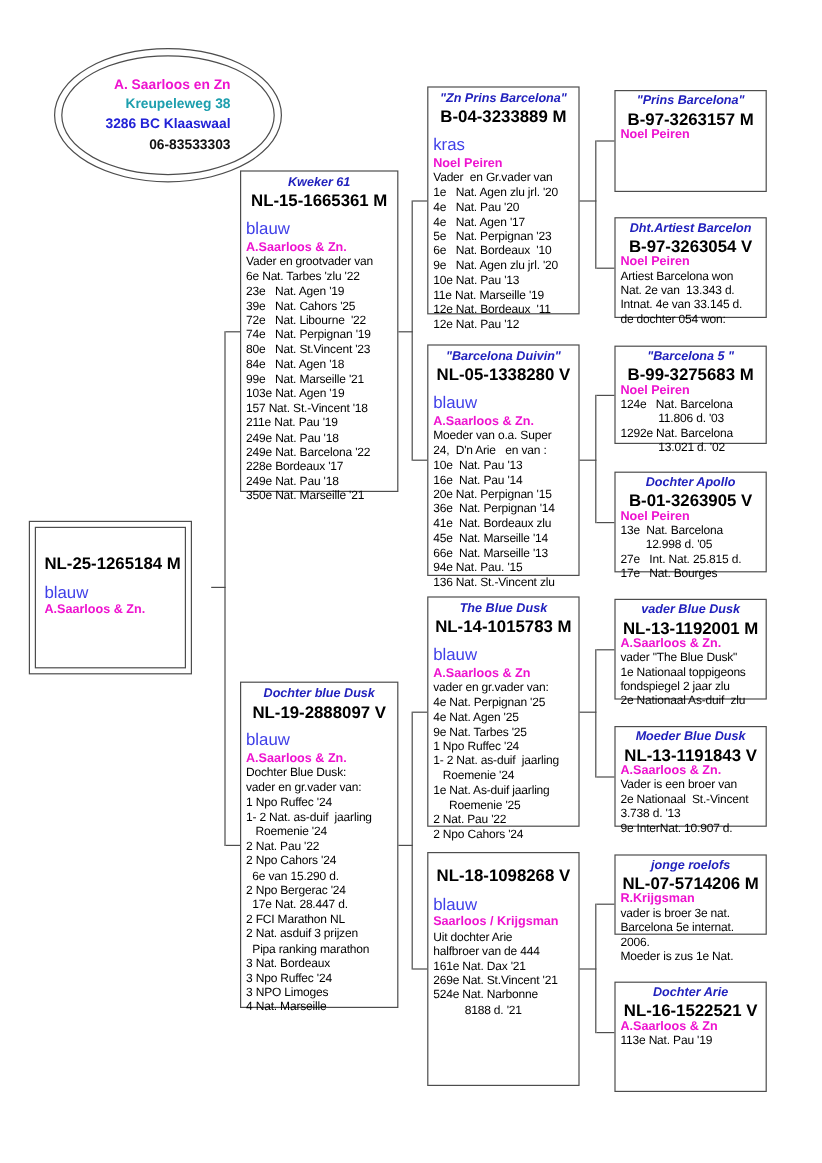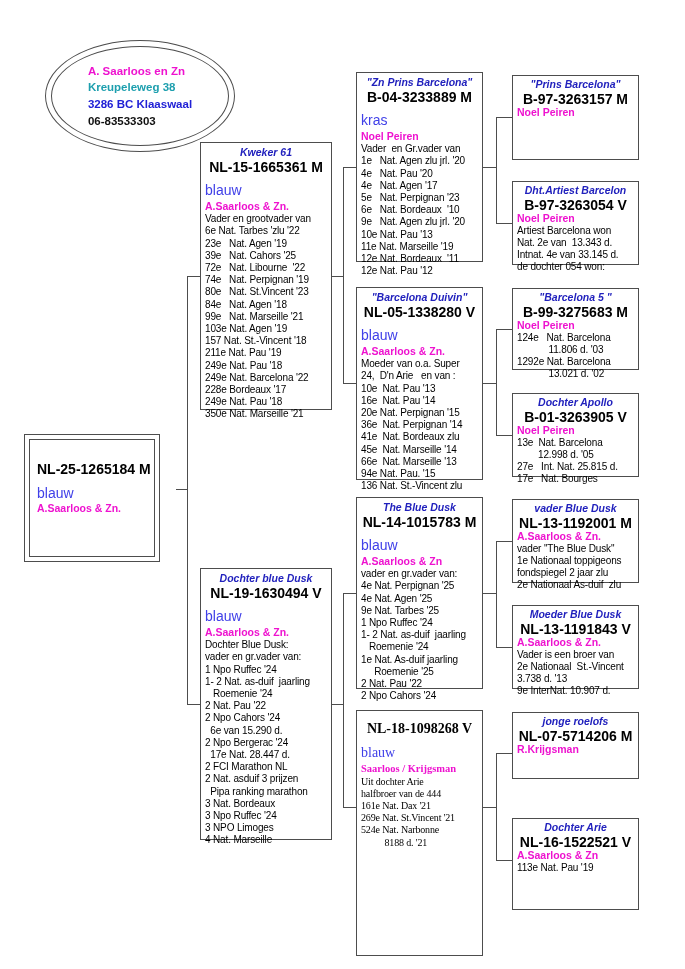--- a/index.html
+++ b/index.html
@@ -34,21 +34,21 @@
   
   .oval{
     position:absolute;left:45px;top:40px;width:190px;height:112px;
     border:1px solid #4d4d4d;border-radius:50%;box-sizing:border-box;
     display:flex;align-items:center;justify-content:center;
   }
   .oval::after{
     content:"";position:absolute;left:5px;right:5px;top:5px;bottom:5px;
     border:1px solid #4d4d4d;border-radius:50%;pointer-events:none;
   }
-  .oval .inner{text-align:left;font-weight:bold;font-size:11.5px;line-height:1.45;}
+  .oval .inner{text-align:right;font-weight:bold;font-size:11.5px;line-height:1.45;}
   .breeder-name{color:#ee12cf;}
   .breeder-street{color:#1d9fae;}
   .breeder-city{color:#2121d6;}
   .breeder-phone{color:#111;}
 </style>
 </head>
 <body>
 
 <div id="canvas">
 
@@ -70,21 +70,21 @@
   <div class="box" style="left:200px;top:142px;width:132px;height:268px;">
     <div class="title">Kweker 61</div>
     <div class="ring">NL-15-1665361 M</div>
     <div class="colorword">blauw</div>
     <div class="owner">A.Saarloos &amp; Zn.</div>
     <div class="lines"><div class="ln">Vader en grootvader van</div><div class="ln">6e Nat. Tarbes 'zlu '22</div><div class="ln">23e   Nat. Agen '19</div><div class="ln">39e   Nat. Cahors '25</div><div class="ln">72e   Nat. Libourne  '22</div><div class="ln">74e   Nat. Perpignan '19</div><div class="ln">80e   Nat. St.Vincent '23</div><div class="ln">84e   Nat. Agen '18</div><div class="ln">99e   Nat. Marseille '21</div><div class="ln">103e Nat. Agen '19</div><div class="ln">157 Nat. St.-Vincent '18</div><div class="ln">211e Nat. Pau '19</div><div class="ln">249e Nat. Pau '18</div><div class="ln">249e Nat. Barcelona '22</div><div class="ln">228e Bordeaux '17</div><div class="ln">249e Nat. Pau '18</div><div class="ln">350e Nat. Marseille '21</div></div>
   </div>
 
   <div class="box" style="left:200px;top:568px;width:132px;height:272px;">
     <div class="title">Dochter blue Dusk</div>
-    <div class="ring">NL-19-1630494 V</div>
+    <div class="ring">NL-19-2888097 V</div>
     <div class="colorword">blauw</div>
     <div class="owner">A.Saarloos &amp; Zn.</div>
     <div class="lines"><div class="ln">Dochter Blue Dusk:</div><div class="ln">vader en gr.vader van:</div><div class="ln">1 Npo Ruffec '24</div><div class="ln">1- 2 Nat. as-duif  jaarling</div><div class="ln">   Roemenie '24</div><div class="ln">2 Nat. Pau '22</div><div class="ln">2 Npo Cahors '24</div><div class="ln">  6e van 15.290 d.</div><div class="ln">2 Npo Bergerac '24</div><div class="ln">  17e Nat. 28.447 d.</div><div class="ln">2 FCI Marathon NL</div><div class="ln">2 Nat. asduif 3 prijzen</div><div class="ln">  Pipa ranking marathon</div><div class="ln">3 Nat. Bordeaux</div><div class="ln">3 Npo Ruffec '24</div><div class="ln">3 NPO Limoges</div><div class="ln">4 Nat. Marseille</div></div>
   </div>
 
   <div class="box" style="left:356px;top:72px;width:127px;height:190px;">
     <div class="title">"Zn Prins Barcelona"</div>
     <div class="ring">B-04-3233889 M</div>
     <div class="colorword">kras</div>
     <div class="owner">Noel Peiren</div>
@@ -100,21 +100,21 @@
   </div>
 
   <div class="box" style="left:356px;top:497px;width:127px;height:192px;">
     <div class="title">The Blue Dusk</div>
     <div class="ring">NL-14-1015783 M</div>
     <div class="colorword">blauw</div>
     <div class="owner">A.Saarloos &amp; Zn</div>
     <div class="lines"><div class="ln">vader en gr.vader van:</div><div class="ln">4e Nat. Perpignan '25</div><div class="ln">4e Nat. Agen '25</div><div class="ln">9e Nat. Tarbes '25</div><div class="ln">1 Npo Ruffec '24</div><div class="ln">1- 2 Nat. as-duif  jaarling</div><div class="ln">   Roemenie '24</div><div class="ln">1e Nat. As-duif jaarling</div><div class="ln">     Roemenie '25</div><div class="ln">2 Nat. Pau '22</div><div class="ln">2 Npo Cahors '24</div></div>
   </div>
 
-  <div class="box" style="left:356px;top:710px;width:127px;height:246px;padding-top:10px;font-family:Liberation Serif, serif;">
+  <div class="box" style="left:356px;top:710px;width:127px;height:195px;padding-top:10px;">
     <div class="ring">NL-18-1098268 V</div>
     <div class="colorword">blauw</div>
     <div class="owner">Saarloos / Krijgsman</div>
     <div class="lines"><div class="ln">Uit dochter Arie</div><div class="ln">halfbroer van de 444</div><div class="ln">161e Nat. Dax '21</div><div class="ln">269e Nat. St.Vincent '21</div><div class="ln">524e Nat. Narbonne</div><div class="ln">          8188 d. '21</div></div>
   </div>
 
   <div class="box gp" style="left:512px;top:75px;width:127px;height:85px;">
     <div class="title">"Prins Barcelona"</div>
     <div class="ring">B-97-3263157 M</div>
     <div class="owner">Noel Peiren</div>
@@ -152,20 +152,21 @@
     <div class="title">Moeder Blue Dusk</div>
     <div class="ring">NL-13-1191843 V</div>
     <div class="owner">A.Saarloos &amp; Zn.</div>
     <div class="lines"><div class="ln">Vader is een broer van</div><div class="ln">2e Nationaal  St.-Vincent</div><div class="ln">3.738 d. '13</div><div class="ln">9e InterNat. 10.907 d.</div></div>
   </div>
 
   <div class="box gp" style="left:512px;top:712px;width:127px;height:67px;">
     <div class="title">jonge roelofs</div>
     <div class="ring">NL-07-5714206 M</div>
     <div class="owner">R.Krijgsman</div>
+    <div class="lines"><div class="ln">vader is broer 3e nat.</div><div class="ln">Barcelona 5e internat.</div><div class="ln">2006.</div><div class="ln">Moeder is zus 1e Nat.</div></div>
   </div>
 
   <div class="box gp" style="left:512px;top:818px;width:127px;height:92px;">
     <div class="title">Dochter Arie</div>
     <div class="ring">NL-16-1522521 V</div>
     <div class="owner">A.Saarloos &amp; Zn</div>
     <div class="lines"><div class="ln">113e Nat. Pau '19</div></div>
   </div>
 
   <div class="conn" style="left:176px;top:489px;width:12px;height:1px;"></div>

